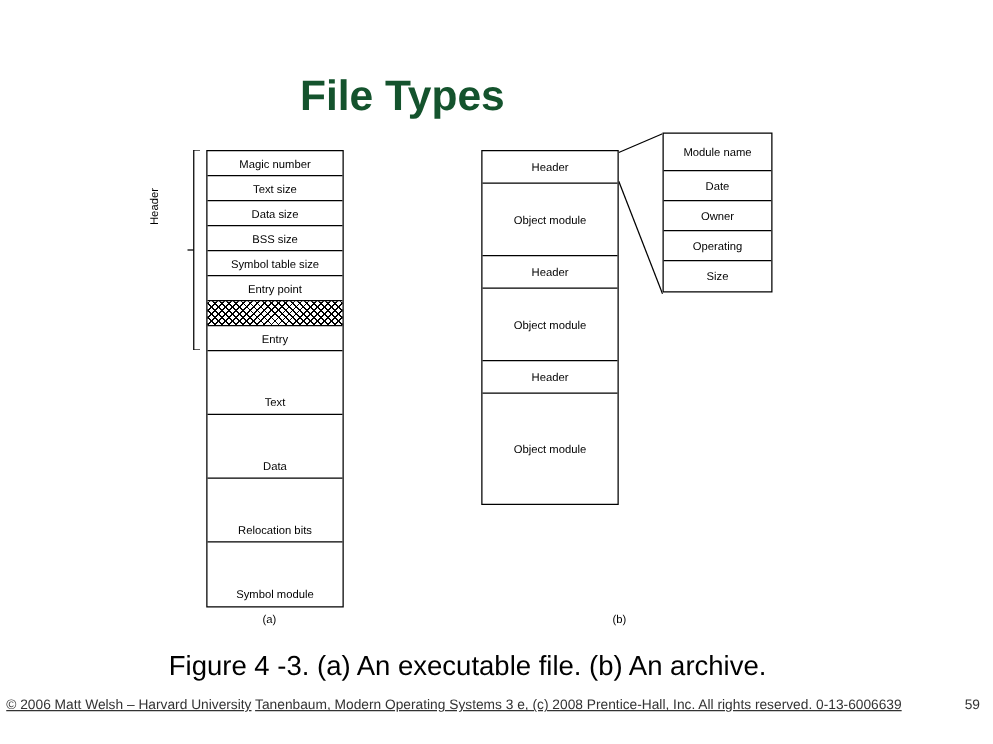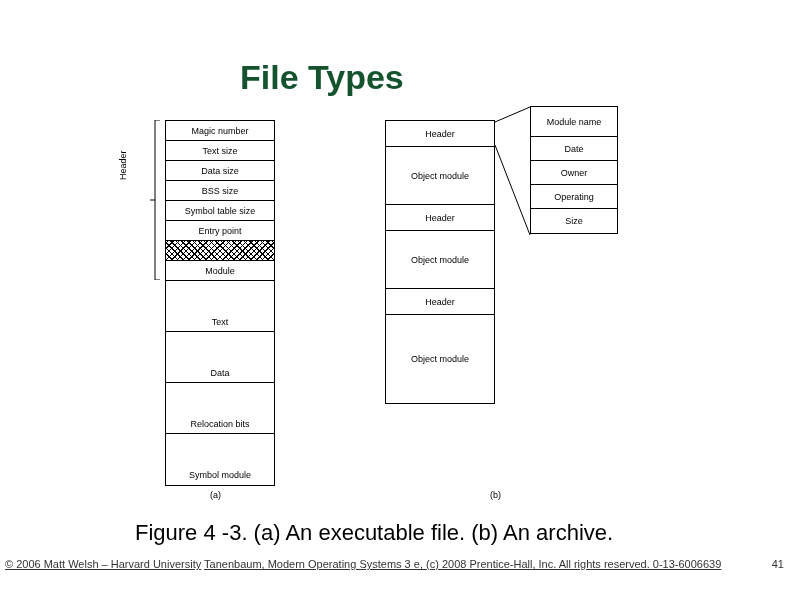--- a/index.html
+++ b/index.html
@@ -122,21 +122,21 @@
   <div class="header-brace-label">Header</div>
 
   <div class="col col-a">
     <div class="cell">Magic number</div>
     <div class="cell">Text size</div>
     <div class="cell">Data size</div>
     <div class="cell">BSS size</div>
     <div class="cell">Symbol table size</div>
     <div class="cell">Entry point</div>
     <div class="cell crosshatch"></div>
-    <div class="cell">Module</div>
+    <div class="cell">Entry</div>
     <div class="cell tall">Text</div>
     <div class="cell tall">Data</div>
     <div class="cell tall">Relocation bits</div>
     <div class="cell tall last">Symbol module</div>
   </div>
 
   <div class="col col-b">
     <div class="cell med">Header</div>
     <div class="cell" style="height:58px">Object module</div>
     <div class="cell med">Header</div>
@@ -163,13 +163,13 @@
   <div class="sub-label sub-a">(a)</div>
   <div class="sub-label sub-b">(b)</div>
 </div>
 
 <div class="caption">Figure 4 -3. (a) An executable file. (b) An archive.</div>
 
 <div class="footer">
   <span class="fob">© 2006 Matt Welsh – Harvard University</span>
   <span class="fob">Tanenbaum, Modern Operating Systems 3 e, (c) 2008 Prentice-Hall, Inc. All rights reserved. 0-13-6006639</span>
 </div>
-<div class="page-num">41</div>
+<div class="page-num">59</div>
 
 </body></html>

